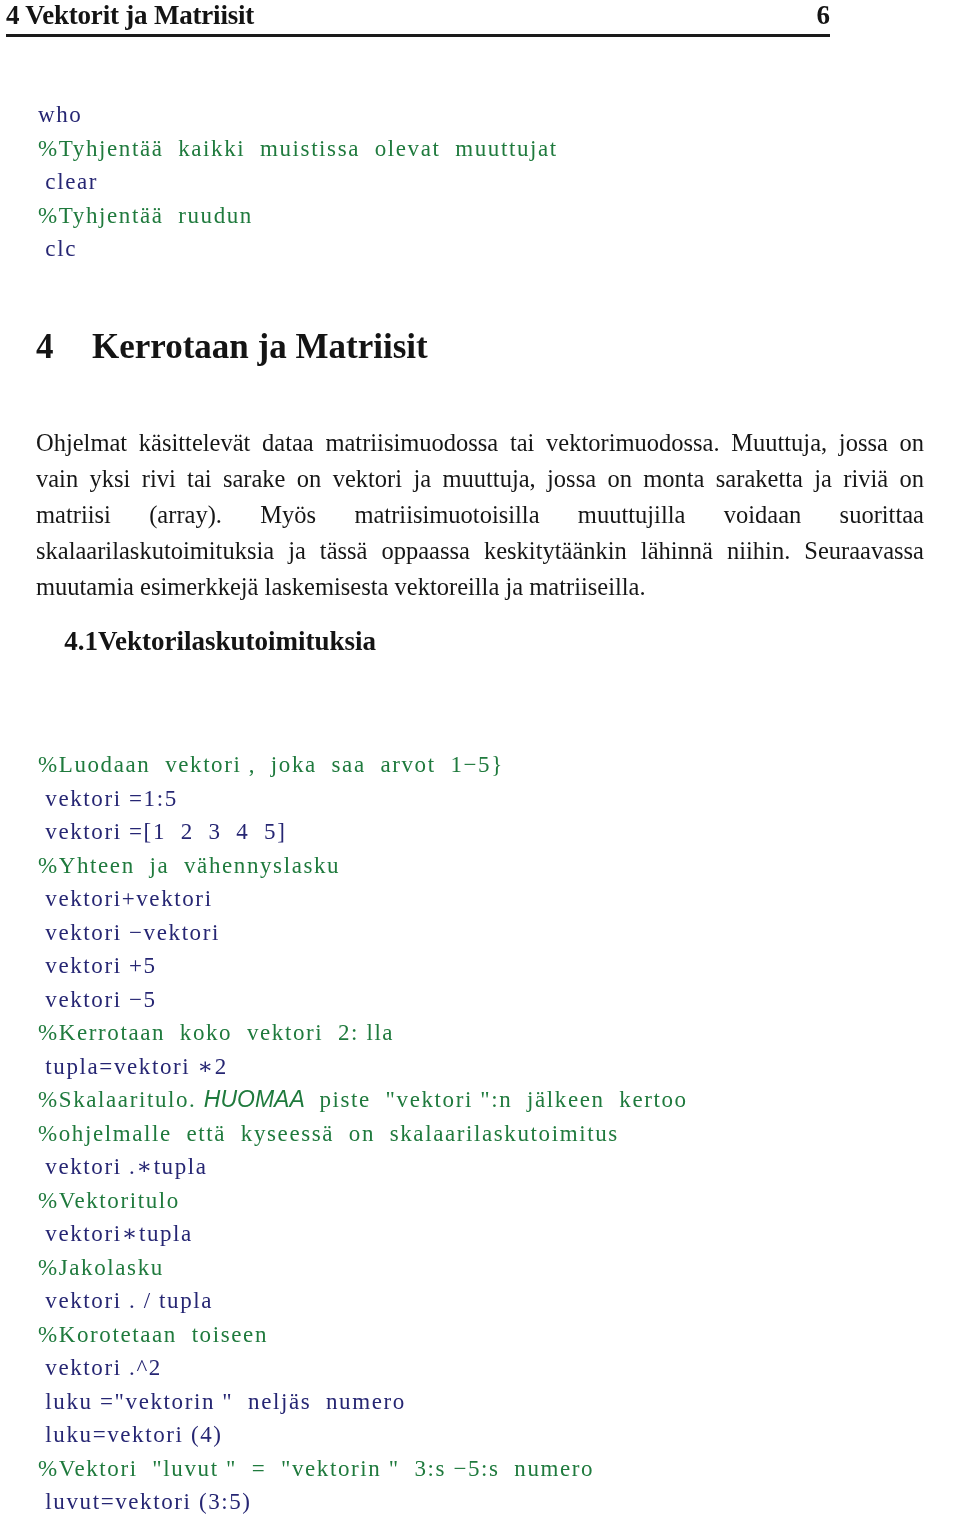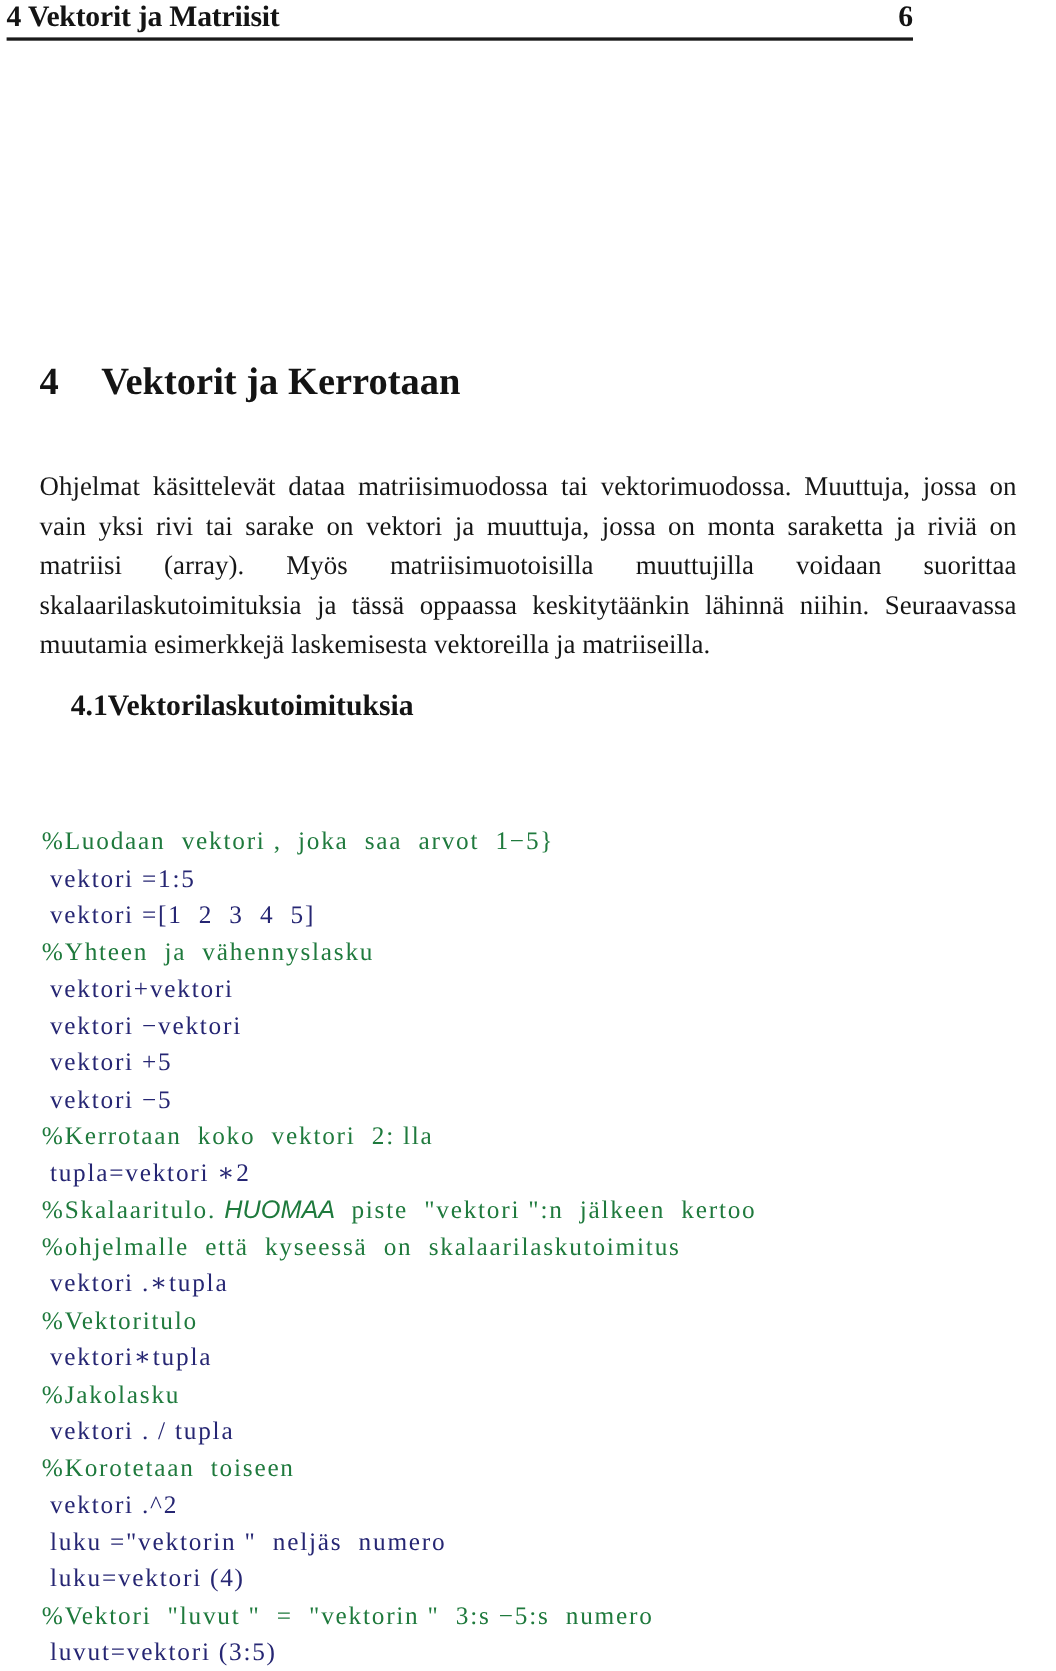--- a/index.html
+++ b/index.html
@@ -141,23 +141,24 @@
 <body>
 
 <div class="page">
 
   <div class="header">
     <div class="header-title">4 Vektorit ja Matriisit</div>
     <div class="header-pageno">6</div>
   </div>
   <div class="header-rule"></div>
 
+  <div class="listing" id="listing-top"><span class="ln code">who</span><span class="ln cmt">%Tyhjentää  kaikki  muistissa  olevat  muuttujat</span><span class="ln code"> clear</span><span class="ln cmt">%Tyhjentää  ruudun</span><span class="ln code"> clc</span></div>
 
   <div class="sec-heading">
-    <span class="num">4</span><span>Vektorit ja Kerrotaan</span>
+    <span class="num">4</span><span>Kerrotaan ja Matriisit</span>
   </div>
 
   <p class="body-par">Ohjelmat käsittelevät dataa matriisimuodossa tai vektorimuodossa. Muuttuja, jossa on vain yksi rivi tai sarake on vektori ja muuttuja, jossa on monta saraketta ja riviä on matriisi (array). Myös matriisimuotoisilla muuttujilla voidaan suorittaa skalaarilaskutoimituksia ja tässä oppaassa keskitytäänkin lähinnä niihin. Seuraavassa muutamia esimerkkejä laskemisesta vektoreilla ja matriiseilla.</p>
 
   <div class="subsec-heading">
     <span class="num">4.1</span><span>Vektorilaskutoimituksia</span>
   </div>
 
   <div class="listing" id="listing-main"><span class="ln cmt">%Luodaan  vektori ,  joka  saa  arvot  1−5}</span><span class="ln code"> vektori =1:5</span><span class="ln code"> vektori =[1  2  3  4  5]</span><span class="ln cmt">%Yhteen  ja  vähennyslasku</span><span class="ln code"> vektori+vektori</span><span class="ln code"> vektori −vektori</span><span class="ln code"> vektori +5</span><span class="ln code"> vektori −5</span><span class="ln cmt">%Kerrotaan  koko  vektori  2: lla</span><span class="ln code"> tupla=vektori ∗2</span><span class="ln cmt">%Skalaaritulo. <span class="cond">HUOMAA</span>  piste  "vektori ":n  jälkeen  kertoo</span><span class="ln cmt">%ohjelmalle  että  kyseessä  on  skalaarilaskutoimitus</span><span class="ln code"> vektori .∗tupla</span><span class="ln cmt">%Vektoritulo</span><span class="ln code"> vektori∗tupla</span><span class="ln cmt">%Jakolasku</span><span class="ln code"> vektori . / tupla</span><span class="ln cmt">%Korotetaan  toiseen</span><span class="ln code"> vektori .^2</span><span class="ln code"> luku ="vektorin "  neljäs  numero</span><span class="ln code"> luku=vektori (4)</span><span class="ln cmt">%Vektori  "luvut "  =  "vektorin "  3:s −5:s  numero</span><span class="ln code"> luvut=vektori (3:5)</span></div>
 

